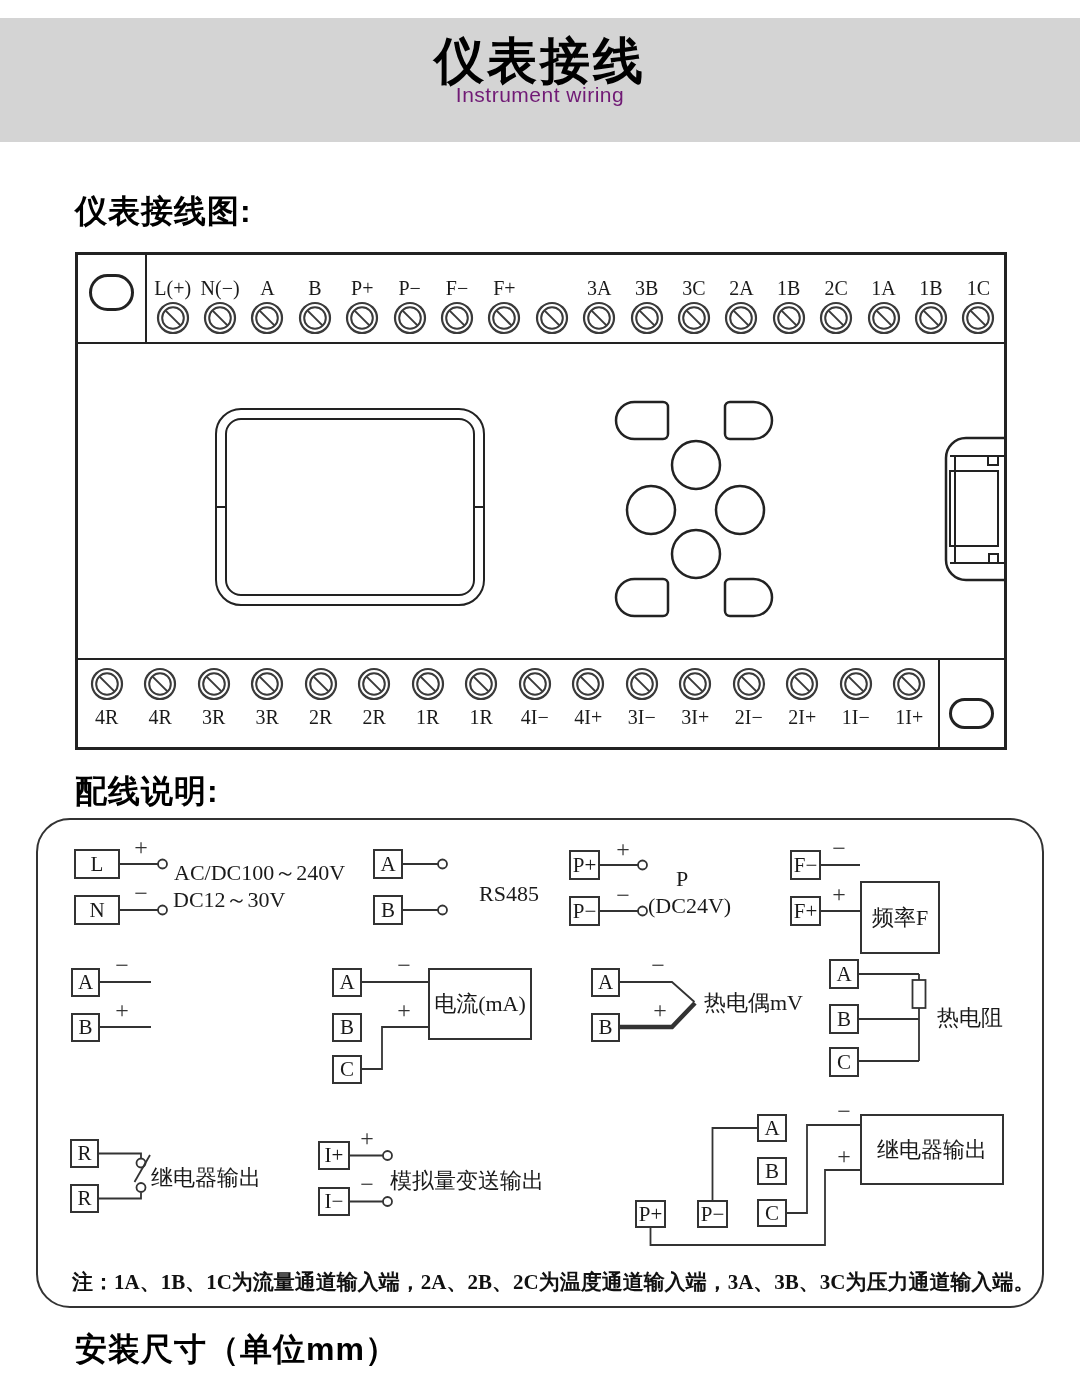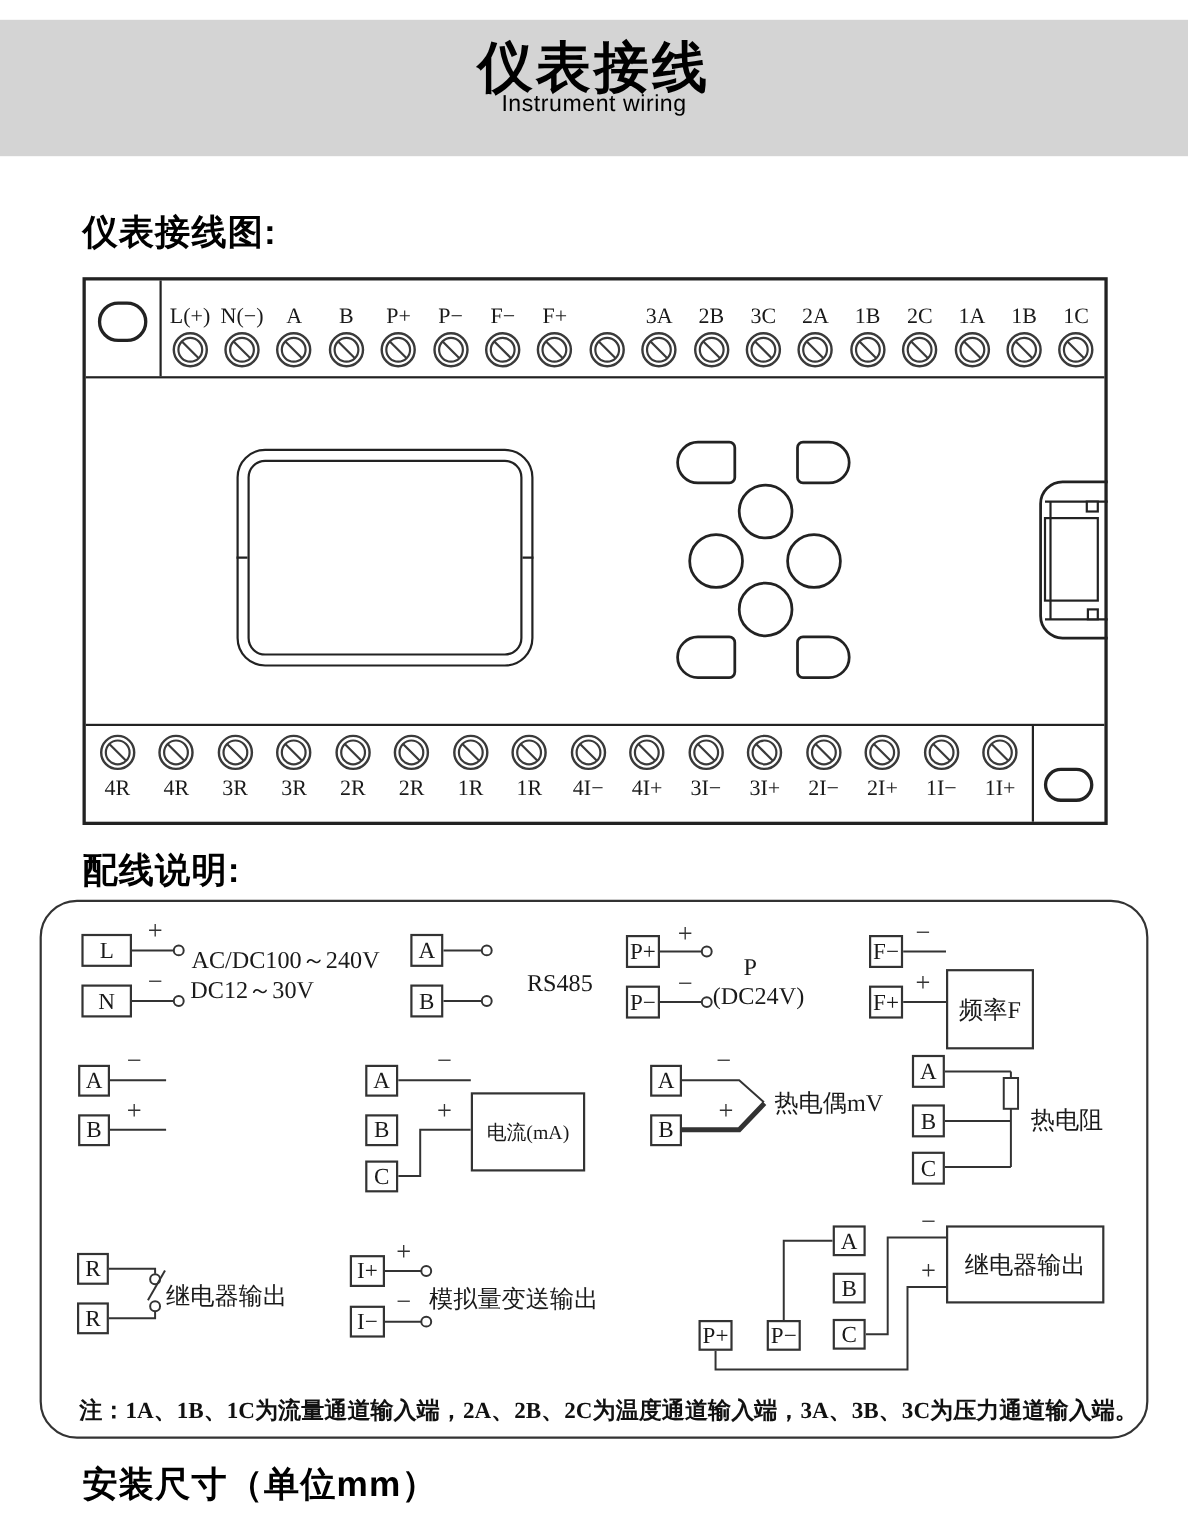--- a/index.html
+++ b/index.html
@@ -4,21 +4,21 @@
 <style>
   * { margin:0; padding:0; box-sizing:border-box; }
   html,body { background:#fff; }
   body {
     width:1080px; height:1386px; position:relative; overflow:hidden;
     font-family:"Liberation Sans", sans-serif; color:#111;
   }
   
   .banner { position:absolute; left:0; top:18px; width:1080px; height:124px; background:#d4d4d4; text-align:center; }
   .banner .title { font-size:50px; font-weight:700; letter-spacing:3px; padding-top:16px; line-height:1.1; color:#000; }
-  .banner .subtitle { font-size:21px; color:#000000; margin-top:-6px; letter-spacing:.5px; }
+  .banner .subtitle { font-size:21px; color:#701a75; margin-top:-6px; letter-spacing:.5px; }
 
   .h2 { position:absolute; font-size:32px; font-weight:700; letter-spacing:1px; color:#000; white-space:nowrap; }
 
   
   .device { position:absolute; left:75px; top:252px; width:932px; height:498px; border:3px solid #222; background:#fff; }
   .dstrip-top { position:absolute; left:0; top:0; right:0; height:89px; border-bottom:2px solid #222; }
   .dbox-left { position:absolute; left:0; top:0; width:69px; height:100%; border-right:2px solid #222; }
   .oval { position:absolute; border:3px solid #222; border-radius:20px; }
   .dbox-left .oval { left:11px; top:19px; width:45px; height:37px; }
   .trow { position:absolute; display:flex; }
@@ -138,21 +138,21 @@
         </div>
         <div class="tcell">
           <div class="tlabel">3A</div>
           <svg class="screw" width="34" height="34" viewBox="0 0 34 34">
             <circle cx="17" cy="17" r="15" fill="none" stroke="#3a3a3a" stroke-width="2.2"></circle>
             <circle cx="17" cy="17" r="10.8" fill="none" stroke="#3a3a3a" stroke-width="2"></circle>
             <line x1="9.6" y1="9.6" x2="24.4" y2="24.4" stroke="#3a3a3a" stroke-width="2"></line>
           </svg>
         </div>
         <div class="tcell">
-          <div class="tlabel">2B</div>
+          <div class="tlabel">3B</div>
           <svg class="screw" width="34" height="34" viewBox="0 0 34 34">
             <circle cx="17" cy="17" r="15" fill="none" stroke="#3a3a3a" stroke-width="2.2"></circle>
             <circle cx="17" cy="17" r="10.8" fill="none" stroke="#3a3a3a" stroke-width="2"></circle>
             <line x1="9.6" y1="9.6" x2="24.4" y2="24.4" stroke="#3a3a3a" stroke-width="2"></line>
           </svg>
         </div>
         <div class="tcell">
           <div class="tlabel">3C</div>
           <svg class="screw" width="34" height="34" viewBox="0 0 34 34">
             <circle cx="17" cy="17" r="15" fill="none" stroke="#3a3a3a" stroke-width="2.2"></circle>
@@ -465,21 +465,21 @@
   <div class="tbox" style="left:752px;top:30px;width:31px;height:30px;">F−</div>
   <div class="tbox" style="left:752px;top:76px;width:31px;height:30px;">F+</div>
   <div class="tbox" style="left:822px;top:29px;width:80px;height:73px;font-size:22px;margin-top:32px;">频率F</div>
 
   <div class="tbox" style="left:33px;top:148px;width:29px;height:29px;">A</div>
   <div class="tbox" style="left:33px;top:193px;width:29px;height:29px;">B</div>
 
   <div class="tbox" style="left:294px;top:148px;width:30px;height:29px;">A</div>
   <div class="tbox" style="left:294px;top:193px;width:30px;height:29px;">B</div>
   <div class="tbox" style="left:294px;top:235px;width:30px;height:29px;">C</div>
-  <div class="tbox" style="left:390px;top:148px;width:104px;height:72px;font-size:18px;margin-top:25px;">电流(mA)</div>
+  <div class="tbox" style="left:390px;top:148px;width:104px;height:72px;font-size:22px;">电流(mA)</div>
 
   <div class="tbox" style="left:553px;top:148px;width:29px;height:29px;">A</div>
   <div class="tbox" style="left:553px;top:193px;width:29px;height:29px;">B</div>
 
   <div class="tbox" style="left:791px;top:139px;width:30px;height:30px;">A</div>
   <div class="tbox" style="left:791px;top:184px;width:30px;height:30px;">B</div>
   <div class="tbox" style="left:791px;top:227px;width:30px;height:30px;">C</div>
 
   <div class="tbox" style="left:32px;top:319px;width:29px;height:29px;">R</div>
   <div class="tbox" style="left:32px;top:364px;width:29px;height:29px;">R</div>

